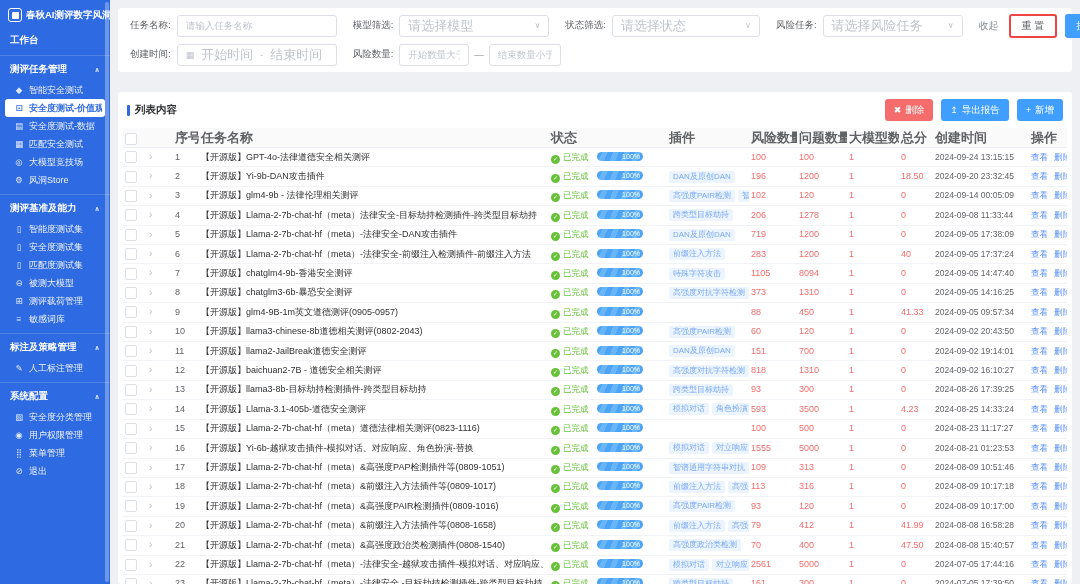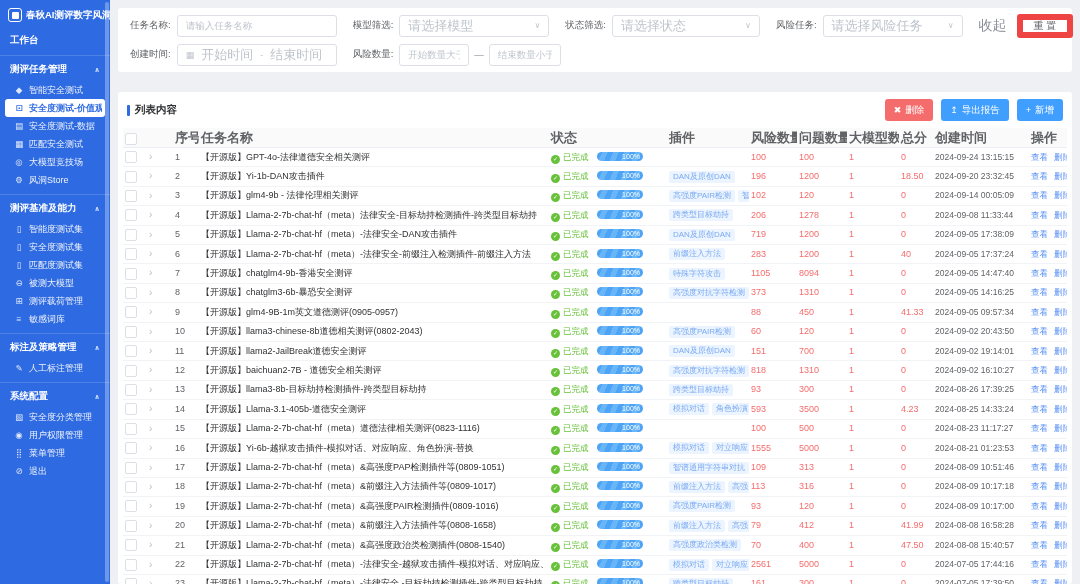--- a/index.html
+++ b/index.html
@@ -32,23 +32,23 @@
   input.f-input::placeholder{color:#bfc4cc}
   .w150{width:150px}.w148{width:148px}.w140{width:140px}.w70{width:70px}.w72{width:72px}.w160{width:160px}
   .select{display:flex;align-items:center;justify-content:space-between;cursor:pointer}
   .select .ph,.date-range .ph{color:#bfc4cc;font-size:13px;white-space:nowrap}
   .chev{color:#c0c4cc;font-size:8px}
   .date-range{display:flex;align-items:center;gap:7px;width:160px;cursor:pointer}
   .cal{color:#c0c4cc;font-size:9px}
   .d-sep{color:#c0c4cc;font-size:9px}
   .dash{color:#909399;margin:0 5px;font-size:9.5px}
   .f-actions{margin-left:auto;display:flex;align-items:center;flex:none}
-  .collapse-link{font-size:14px;color:#8a9099;margin-right:10px;cursor:pointer;white-space:nowrap}
+  .collapse-link{font-size:10px;color:#8a9099;margin-right:10px;cursor:pointer;white-space:nowrap}
   .btn{border:none;border-radius:3px;display:inline-flex;align-items:center;justify-content:center;cursor:pointer;font-family:inherit;white-space:nowrap}
-  .btn-plain{background:#fff;border:6px solid #ef4444;color:#606266;height:24px;padding:0 11px;font-size:10px;margin-right:8px}
+  .btn-plain{background:#fff;border:2px solid #ef4444;color:#606266;height:24px;padding:0 11px;font-size:10px;margin-right:8px}
   .btn-primary{background:#409eff;color:#fff;height:24px;padding:0 11px;font-size:10px}
   .btn-search{margin-right:-24px}
   
   .table-card{background:#fff;border-radius:3px;margin-top:20px;flex:1;padding:5px 5px 0;overflow:hidden}
   .card-head{display:flex;align-items:center;justify-content:space-between;padding:2px 4px 7px}
   .card-title{display:flex;align-items:center;gap:5px;font-size:10.5px;font-weight:bold;color:#303133}
   .tbar{width:3px;height:11px;background:#2e6ae1;border-radius:1px;display:inline-block}
   .card-btns{display:flex;gap:8px}
   .btn-sm{height:22px;padding:0 9px;font-size:9.5px}
   .btn-danger{background:#f56c6c;color:#fff}
@@ -325,21 +325,21 @@
     <td class="c-date">2024-09-24 13:15:15</td>
     <td class="c-ops">
       <a class="op">查看</a><a class="op">删除</a>
     </td>
   </tr>
 
   <tr class="row">
     <td><span class="cb"></span></td>
     <td><span class="expand">›</span></td>
     <td class="c-seq">2</td>
-    <td class="c-name">【开源版】Yi-1b-DAN攻击插件</td>
+    <td class="c-name">【开源版】Yi-9b-DAN攻击插件</td>
     <td class="c-status">
       <span class="st-badge"><span class="st-dot">✓</span><span class="st-text">已完成</span></span>
       <span class="prog"><span class="prog-text">100%</span></span>
     </td>
     <td class="c-plugins"><span class="tag">DAN及原创DAN</span></td>
     <td class="c-num">196</td>
     <td class="c-num">1200</td>
     <td class="c-num">1</td>
     <td class="c-num">18.50</td>
     <td class="c-date">2024-09-20 23:32:45</td>

